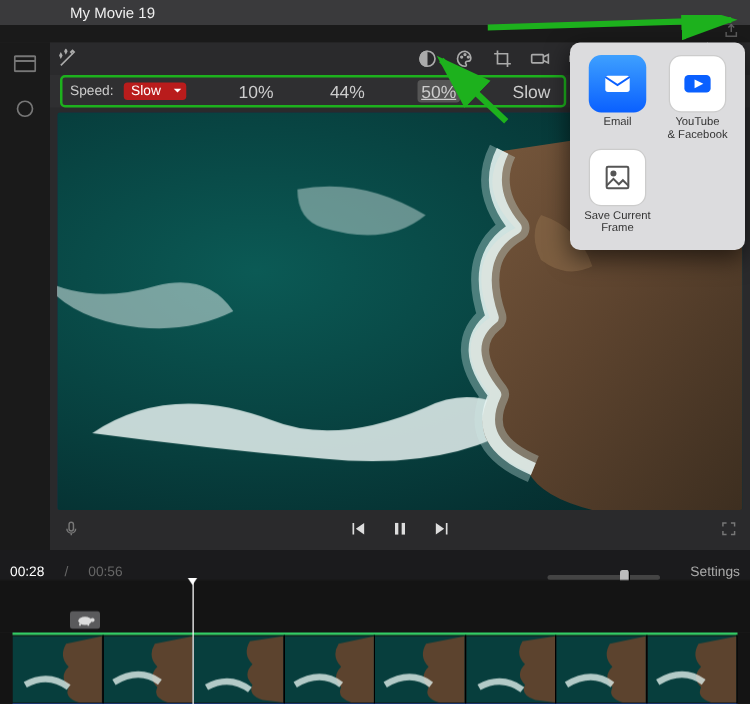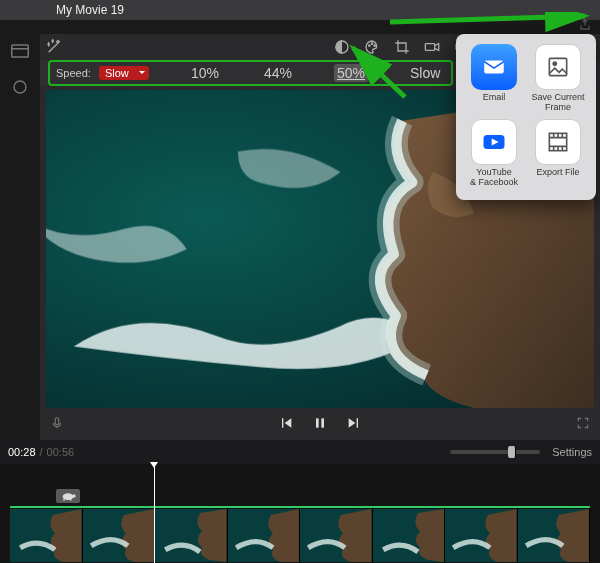--- a/index.html
+++ b/index.html
@@ -27,21 +27,21 @@
   .pct { color:#ccc; padding:1px 3px; border-radius:3px; font-size:14px;margin-left:31px;}
   .pct.sel50 { background:#555;text-decoration:underline; }
   
   .preview { flex:1; margin:4px 6px 2px 6px; border-radius:2px; overflow:hidden; position:relative; background:#134;}
   .preview svg { width:100%; height:100%; display:block;}
   .controls { height:30px; display:flex; align-items:center; justify-content:center; gap:18px; position:relative;}
   .controls .left { position:absolute; left:10px; color:#777;}
   .controls .right { position:absolute; right:10px; color:#777;}
   .controls .playbtn { color:#ddd;}
   
-  .timebar { height:24px; background:#1b1b1d; display:flex; align-items:center; padding:0 8px; font-size:11px; gap:4px;}
+  .timebar { height:24px; background:#1b1b1d; display:flex; align-items:flex-end; padding:0 8px; font-size:11px; gap:16px;}
   .timebar .tcur { color:#fff;}
   .timebar .tmax { color:#666;}
   .timebar .tspacer { flex:1 }
   .zoom { width:90px; height:4px; background:#444; border-radius:2px; position:relative; margin-right:8px;}
   .zoom .thumb { width:8px; height:12px; background:#bbb; border-radius:2px; position:absolute; top:-4px; left:58px;}
   .settingsbtn { font-size:11px; color:#aaa; cursor:pointer;}
   .gap { height:42px; background:#141414; position:relative;}
   .playhead { position:absolute; top:0; left:154px; width:1px; height:110px; background:#fff; z-index:5;}
   .playhead::before { content:""; position:absolute; top:-2px; left:-4px; border:4px solid transparent; border-top:6px solid #fff;}
   .thumbs { height:60px; background:#141414; display:flex; align-items:stretch; padding:0 10px;}
@@ -307,47 +307,38 @@
   <div class="shareitem">
     <div class="shareicon email">
       <svg width="26" height="26" viewBox="0 0 24 24" fill="#fff">
           <rect x="3" y="6" width="18" height="12" rx="2" fill="#fff"></rect>
           <path d="M3 7l9 6 9-6" stroke="#0a60ff" stroke-width="1.5" fill="none"></path>
         </svg>
     </div>
     <span>Email</span>
   </div>
   <div class="shareitem">
+    <div class="shareicon yt">
+      <svg width="28" height="28" viewBox="0 0 24 24">
+          <rect x="3" y="6" width="18" height="12" rx="3" fill="#0a60ff"></rect>
+          <path d="M10 9v6l6-3z" fill="#fff"></path>
+        </svg>
+    </div>
+    <span style="white-space:pre-line">YouTube
+&amp; Facebook</span>
+  </div>
+  <div class="shareitem">
     <div class="shareicon plain">
       <svg width="26" height="26" viewBox="0 0 24 24" fill="none" stroke="#555" stroke-width="1.5">
           <rect x="4" y="4" width="16" height="16" rx="1"></rect>
           <circle cx="9" cy="9" r="1.5" fill="#555"></circle>
           <path d="M4 18l5-5 4 4 3-3 4 4"></path>
         </svg>
     </div>
     <span>Save Current Frame</span>
-  </div>
-  <div class="shareitem">
-    <div class="shareicon yt">
-      <svg width="28" height="28" viewBox="0 0 24 24">
-          <rect x="3" y="6" width="18" height="12" rx="3" fill="#0a60ff"></rect>
-          <path d="M10 9v6l6-3z" fill="#fff"></path>
-        </svg>
-    </div>
-    <span style="white-space:pre-line">YouTube
-&amp; Facebook</span>
-  </div>
-  <div class="shareitem">
-    <div class="shareicon plain">
-      <svg width="26" height="26" viewBox="0 0 24 24" fill="none" stroke="#555" stroke-width="1.5">
-          <rect x="4" y="4" width="16" height="16"></rect>
-          <path d="M4 8h16M4 16h16M8 4v4M12 4v4M16 4v4M8 16v4M12 16v4M16 16v4"></path>
-        </svg>
-    </div>
-    <span>Export File</span>
   </div>
 </div>
 
 <svg class="arrow1" width="210" height="20">
   <defs>
       <marker id="ah1" markerWidth="10" markerHeight="10" refX="8" refY="3" orient="auto">
         <path d="M0 0 L9 3 L0 6 Z" fill="#1db11d"></path>
       </marker>
     </defs>
   <line x1="0" y1="10" x2="195" y2="4" stroke="#1db11d" stroke-width="5" marker-end="url(#ah1)"></line>

